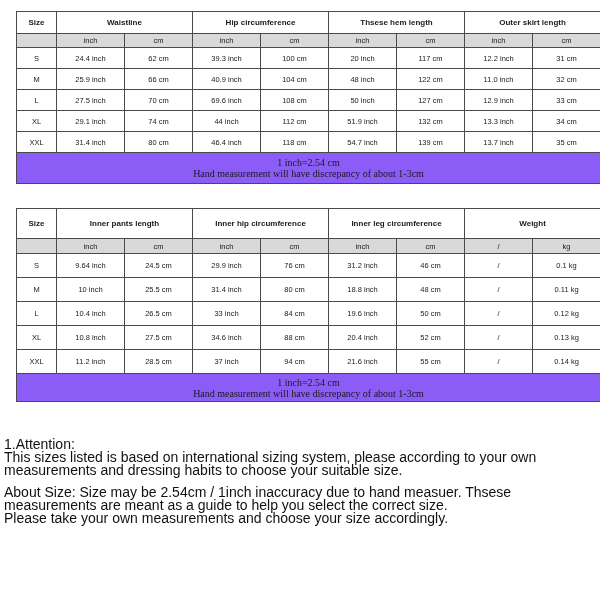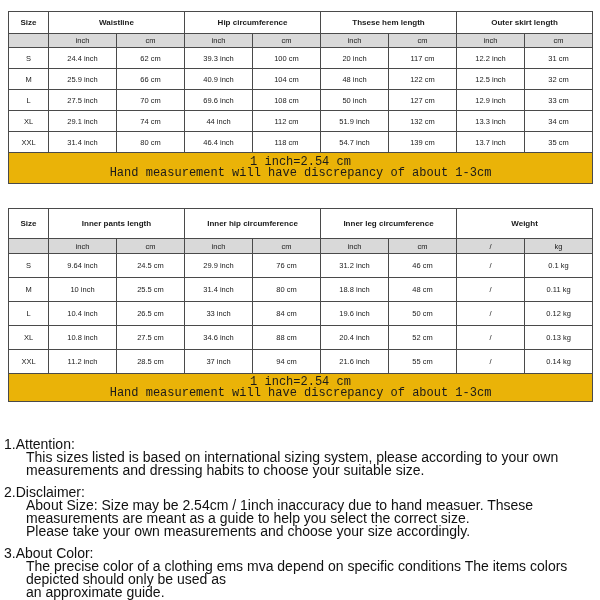--- a/index.html
+++ b/index.html
@@ -10,20 +10,21 @@
     color: #1a1a1a;
     overflow: hidden;
   }
   .sheet { padding: 11px 8px 0 8px; }
 
   table.size-table {
     border-collapse: collapse;
     table-layout: fixed;
     width: 584px;
     border: 1.5px solid #3c3c3c;
+    margin-left: 8px;
   }
   table.size-table th, table.size-table td {
     border: 1px solid #4a4a4a;
     text-align: center;
     vertical-align: middle;
     padding: 0;
     overflow: hidden;
     white-space: nowrap;
   }
   col.c-size { width: 40px; }
@@ -32,39 +33,39 @@
   .t1 .title-row th { height: 21px; font-size: 8px; font-weight: bold; background: #ffffff; }
   .t1 .unit-row  th { height: 13px; font-size: 7.5px; font-weight: normal; background: #d9d9d9; }
   .t1 tbody td      { height: 20px; font-size: 7.5px; }
 
   .t2 .title-row th { height: 29px; font-size: 8px; font-weight: bold; background: #ffffff; }
   .t2 .unit-row  th { height: 14px; font-size: 7.5px; font-weight: normal; background: #d9d9d9; }
   .t2 tbody td      { height: 23px; font-size: 7.5px; }
 
   .note-row td {
     height: 30px;
-    font-family: Liberation Mono, monospace;
-    font-size: 12px;
+    font-family: Liberation Serif, serif;
+    font-size: 10px;
     line-height: 11px;
     text-align: center;
-    background: #eab308;
+    background: #8b5cf6;
   }
   .t2 .note-row td { height: 27px; }
 
   .gap { height: 24px; }
 
   .notes {
     margin: 36px 0 0 -4px;
     font-size: 14px;
     line-height: 13px;
     color: #111111;
   }
   .note { margin-bottom: 9px; }
   .note-heading { }
-  .note-body { white-space: pre-line; margin-left: 22px; }
+  .note-body { white-space: pre-line; }
 </style>
 </head>
 <body>
 
 <div class="sheet">
 
   <table class="size-table t1">
     <colgroup>
         <col class="c-size">
         <col class="c-val" span="8">
@@ -102,21 +103,21 @@
         <td>31 cm</td>
       </tr>
       <tr>
         <td>M</td>
         <td>25.9 inch</td>
         <td>66 cm</td>
         <td>40.9 inch</td>
         <td>104 cm</td>
         <td>48 inch</td>
         <td>122 cm</td>
-        <td>12.5 inch</td>
+        <td>11.0 inch</td>
         <td>32 cm</td>
       </tr>
       <tr>
         <td>L</td>
         <td>27.5 inch</td>
         <td>70 cm</td>
         <td>69.6 inch</td>
         <td>108 cm</td>
         <td>50 inch</td>
         <td>127 cm</td>
@@ -249,24 +250,18 @@
       </tr>
     </tfoot>
   </table>
 
   <div class="notes">
     <div class="note">
       <div class="note-heading">1.Attention:</div>
       <div class="note-body">This sizes listed is based on international sizing system, please according to your own measurements and dressing habits to choose your suitable size.</div>
     </div>
     <div class="note">
-      <div class="note-heading">2.Disclaimer:</div>
       <div class="note-body">About Size: Size may be 2.54cm / 1inch inaccuracy due to hand measuer. Thsese measurements are meant as a guide to help you select the correct size.
 Please take your own measurements and choose your size accordingly.</div>
     </div>
-    <div class="note">
-      <div class="note-heading">3.About Color:</div>
-      <div class="note-body">The precise color of a clothing ems mva depend on specific conditions The items colors depicted should only be used as
-an approximate guide.</div>
-    </div>
   </div>
 
 </div>
 
 </body></html>

